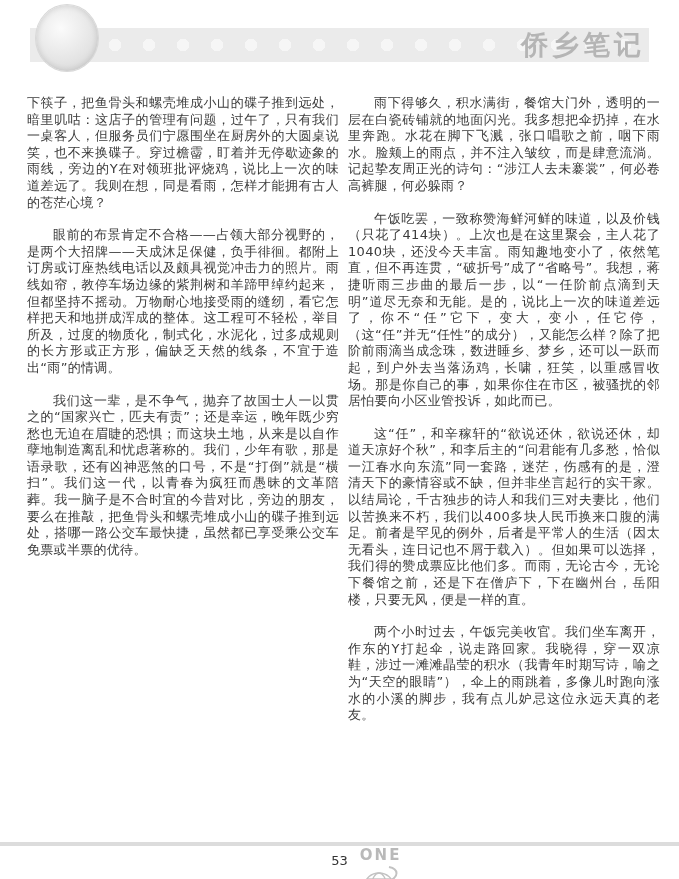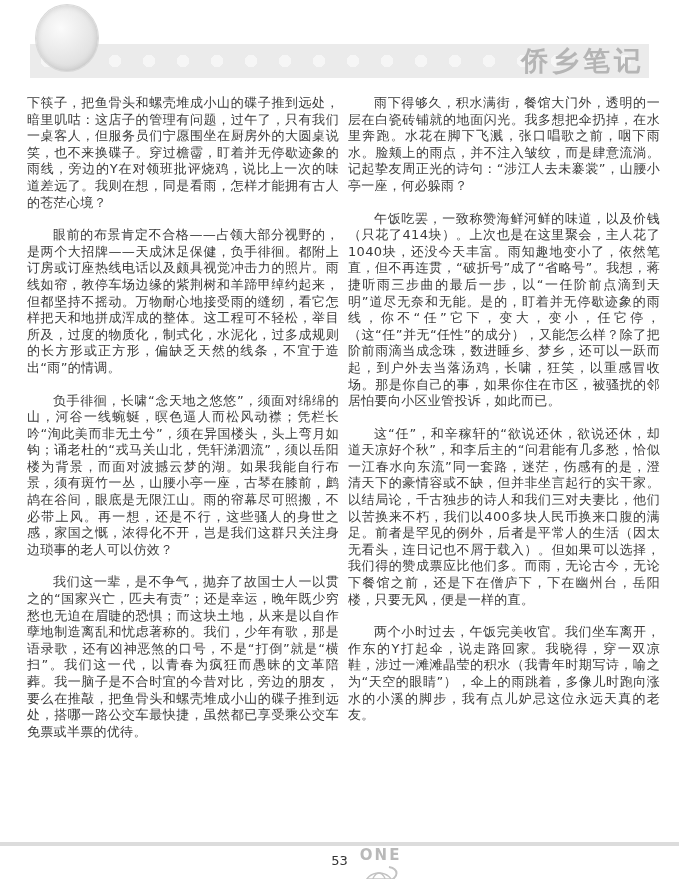--- a/index.html
+++ b/index.html
@@ -11,21 +11,20 @@
     font-family:"DejaVu Sans",sans-serif;
   }
   
   .band{
     position:absolute;left:30px;top:28px;width:619px;height:34px;
     background-color:#ebebeb;
     background-image:
       radial-gradient(circle 11px at 17px 17px, #f6f6f6 55%, transparent 58%),
       radial-gradient(circle 5px  at 17px 17px, #e2e2e2 55%, transparent 58%);
     background-size:34px 34px;
-    margin-top:16px;
   }
   .band-title{
     position:absolute;right:4px;top:50%;transform:translateY(-50%);
     font-size:27px;font-weight:bold;color:#b5b5b5;letter-spacing:4px;
     white-space:nowrap;
   }
   .emblem{
     position:absolute;left:36px;top:5px;width:62px;height:66px;border-radius:50%;
     background:radial-gradient(circle at 40% 35%, #fbfbfb, #e4e4e4 60%, #cfcfcf);
     box-shadow:inset 0 0 6px rgba(0,0,0,.14), 0 0 0 1px #d8d8d8;
@@ -65,26 +64,25 @@
 
   <div class="band">
     <div class="band-title">侨乡笔记</div>
   </div>
   <div class="emblem"></div>
 
   <div class="columns">
     <div class="col">
       <p class="para">下筷子，把鱼骨头和螺壳堆成小山的碟子推到远处，暗里叽咕：这店子的管理有问题，过午了，只有我们一桌客人，但服务员们宁愿围坐在厨房外的大圆桌说笑，也不来换碟子。穿过檐霤，盯着并无停歇迹象的雨线，旁边的Y在对领班批评烧鸡，说比上一次的味道差远了。我则在想，同是看雨，怎样才能拥有古人的苍茫心境？</p>
       <p class="para indent">眼前的布景肯定不合格——占领大部分视野的，是两个大招牌——天成沐足保健，负手徘徊。都附上订房或订座热线电话以及颇具视觉冲击力的照片。雨线如帘，教停车场边缘的紫荆树和羊蹄甲绰约起来，但都坚持不摇动。万物耐心地接受雨的缝纫，看它怎样把天和地拼成浑成的整体。这工程可不轻松，举目所及，过度的物质化，制式化，水泥化，过多成规则的长方形或正方形，偏缺乏天然的线条，不宜于造出“雨”的情调。</p>
-      <p class="para indent">负手徘徊，长啸“念天地之悠悠”，须面对绵绵的山，河谷一线蜿蜒，暝色逼人而松风动襟；凭栏长吟“洵此美而非无土兮”，须在异国楼头，头上弯月如钩；诵老杜的“戎马关山北，凭轩涕泗流”，须以岳阳楼为背景，而面对波撼云梦的湖。如果我能自行布景，须有斑竹一丛，山腰小亭一座，古琴在膝前，鹧鸪在谷间，眼底是无限江山。雨的帘幕尽可照搬，不必带上风。再一想，还是不行，这些骚人的身世之感，家国之慨，浓得化不开，岂是我们这群只关注身边琐事的老人可以仿效？</p>
       <p class="para indent">我们这一辈，是不争气，抛弃了故国士人一以贯之的“国家兴亡，匹夫有责”；还是幸运，晚年既少穷愁也无迫在眉睫的恐惧；而这块土地，从来是以自作孽地制造离乱和忧虑著称的。我们，少年有歌，那是语录歌，还有凶神恶煞的口号，不是“打倒”就是“横扫”。我们这一代，以青春为疯狂而愚昧的文革陪葬。我一脑子是不合时宜的今昔对比，旁边的朋友，要么在推敲，把鱼骨头和螺壳堆成小山的碟子推到远处，搭哪一路公交车最快捷，虽然都已享受乘公交车免票或半票的优待。</p>
     </div>
     <div class="col">
-      <p class="para indent">雨下得够久，积水满街，餐馆大门外，透明的一层在白瓷砖铺就的地面闪光。我多想把伞扔掉，在水里奔跑。水花在脚下飞溅，张口唱歌之前，咽下雨水。脸颊上的雨点，并不注入皱纹，而是肆意流淌。记起挚友周正光的诗句：“涉江人去未褰裳”，山腰小亭一座，何必躲雨？</p>
-      <p class="para indent">午饭吃罢，一致称赞海鲜河鲜的味道，以及价钱（只花了414块）。上次也是在这里聚会，主人花了1040块，还没今天丰富。雨知趣地变小了，依然笔直，但不再连贯，“破折号”成了“省略号”。我想，蒋捷听雨三步曲的最后一步，以“一任阶前点滴到天明”道尽无奈和无能。是的，盯着并无停歇迹象的雨线，你不“任”它下，变大，变小，任它停，（这“任”并无“任性”的成分），又能怎么样？除了把阶前雨滴当成念珠，数进睡乡、梦乡，还可以一跃而起，到户外去当落汤鸡，长啸，狂笑，以重感冒收场。那是你自己的事，如果你住在市区，被骚扰的邻居怕要向小区业管投诉，如此而已。</p>
+      <p class="para indent">雨下得够久，积水满街，餐馆大门外，透明的一层在白瓷砖铺就的地面闪光。我多想把伞扔掉，在水里奔跑。水花在脚下飞溅，张口唱歌之前，咽下雨水。脸颊上的雨点，并不注入皱纹，而是肆意流淌。记起挚友周正光的诗句：“涉江人去未褰裳”，何必卷高裤腿，何必躲雨？</p>
+      <p class="para indent">午饭吃罢，一致称赞海鲜河鲜的味道，以及价钱（只花了414块）。上次也是在这里聚会，主人花了1040块，还没今天丰富。雨知趣地变小了，依然笔直，但不再连贯，“破折号”成了“省略号”。我想，蒋捷听雨三步曲的最后一步，以“一任阶前点滴到天明”道尽无奈和无能。是的，说比上一次的味道差远了，你不“任”它下，变大，变小，任它停，（这“任”并无“任性”的成分），又能怎么样？除了把阶前雨滴当成念珠，数进睡乡、梦乡，还可以一跃而起，到户外去当落汤鸡，长啸，狂笑，以重感冒收场。那是你自己的事，如果你住在市区，被骚扰的邻居怕要向小区业管投诉，如此而已。</p>
       <p class="para indent">这“任”，和辛稼轩的“欲说还休，欲说还休，却道天凉好个秋”，和李后主的“问君能有几多愁，恰似一江春水向东流”同一套路，迷茫，伤感有的是，澄清天下的豪情容或不缺，但并非坐言起行的实干家。以结局论，千古独步的诗人和我们三对夫妻比，他们以苦换来不朽，我们以400多块人民币换来口腹的满足。前者是罕见的例外，后者是平常人的生活（因太无看头，连日记也不屑于载入）。但如果可以选择，我们得的赞成票应比他们多。而雨，无论古今，无论下餐馆之前，还是下在僧庐下，下在幽州台，岳阳楼，只要无风，便是一样的直。</p>
       <p class="para indent">两个小时过去，午饭完美收官。我们坐车离开，作东的Y打起伞，说走路回家。我晓得，穿一双凉鞋，涉过一滩滩晶莹的积水（我青年时期写诗，喻之为“天空的眼睛”），伞上的雨跳着，多像儿时跑向涨水的小溪的脚步，我有点儿妒忌这位永远天真的老友。</p>
     </div>
   </div>
 
   <div class="footer-rule"></div>
   <div class="page-number">53</div>
 
   <div class="watermark">
     <div class="wm-logo">

